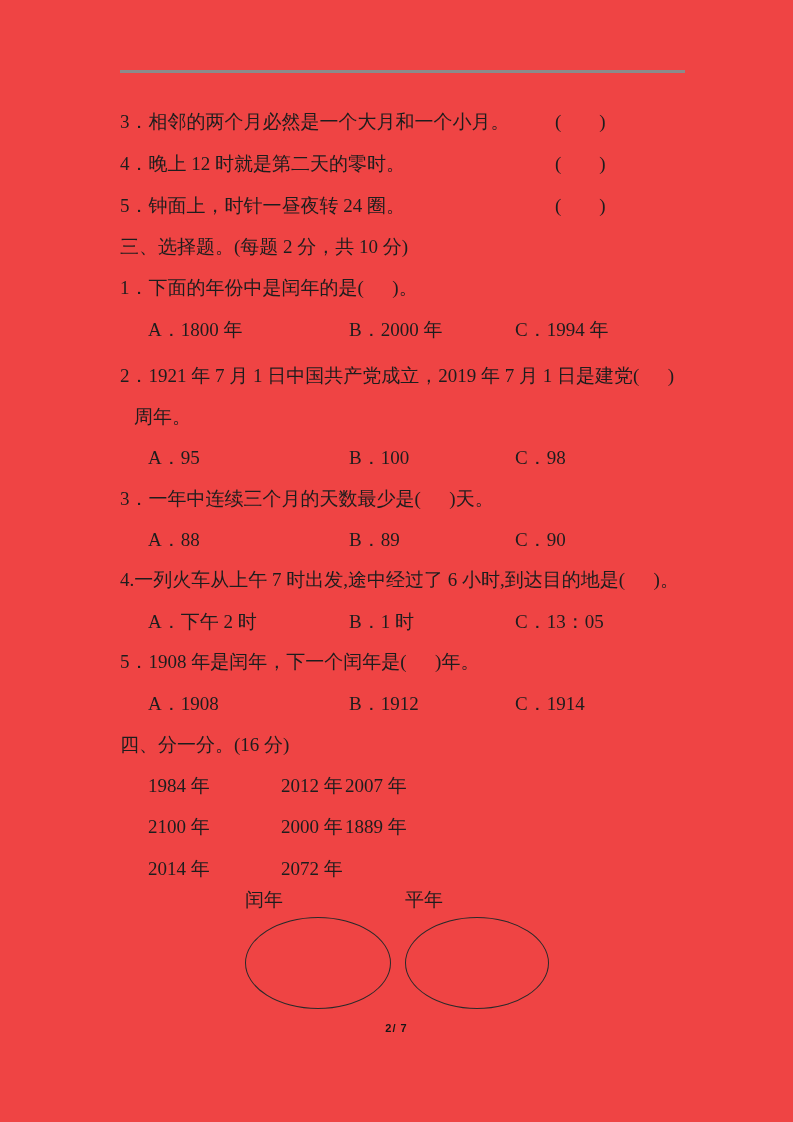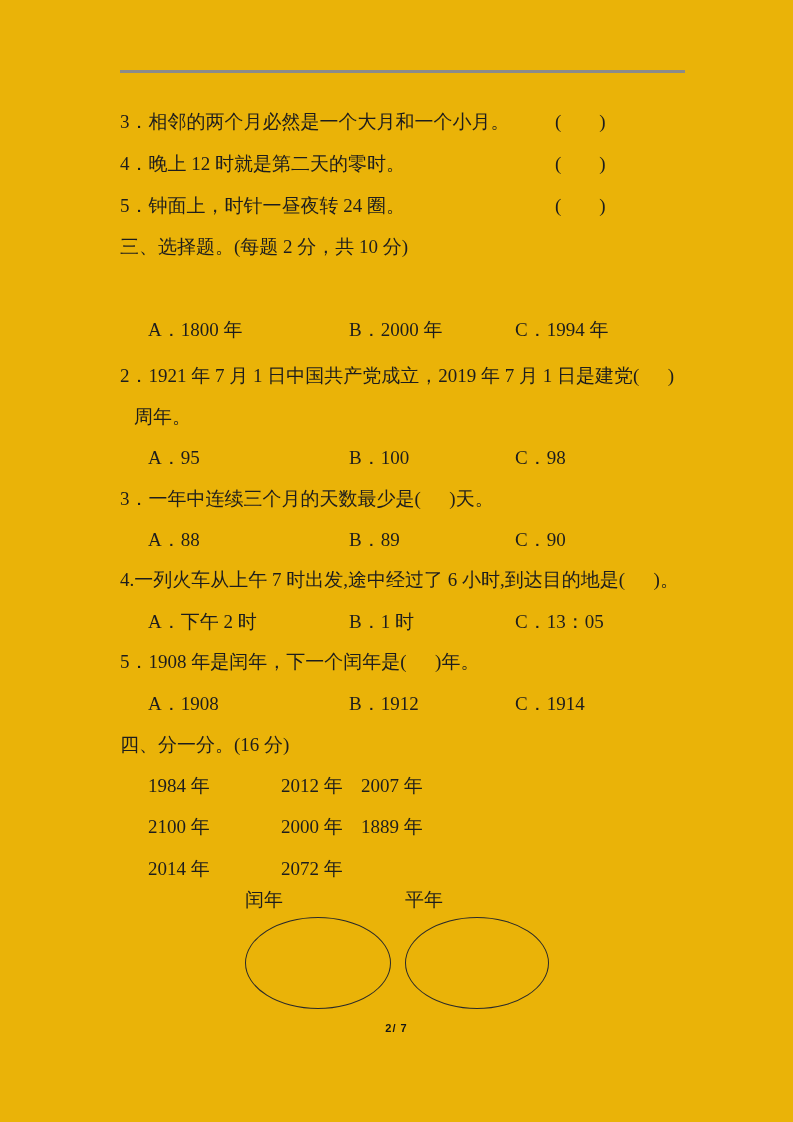--- a/index.html
+++ b/index.html
@@ -1,20 +1,20 @@
 <!DOCTYPE html>
 <html><head>
 <meta charset="utf-8">
 <style>
   html,body{margin:0;padding:0;background:#e8e8e8;}
   .page{
     position:relative;
     width:793px;height:1122px;
     margin:0 auto;
-    background:#eab308;
+    background:#ef4444;
     font-family:"Liberation Serif","DejaVu Serif",serif;
     font-size:19px;
     color:#1d1d1d;
     overflow:hidden;
   }
   .divider{
     position:absolute;
     top:70px;left:120px;
     width:565px;height:3px;
     background:#8b8b8b;
@@ -30,21 +30,21 @@
     position:absolute;
     left:435px;top:0;
   }
   .opts span{position:absolute;top:0;}
   .oA{left:28px;}
   .oB{left:229px;}
   .oC{left:395px;}
   .years span{position:absolute;top:0;}
   .y0{left:28px;}
   .y1{left:125px;margin-left:36px;}
-  .y2{left:241px;}
+  .y2{left:225px;}
   .circle-label{
     position:absolute;
     top:886px;
     text-align:left;
     line-height:28px;
   }
   .lbl-leap{left:245px;width:144px;}
   .lbl-common{left:405px;width:142px;}
   .ellipse{
     position:absolute;
@@ -83,20 +83,23 @@
   </div>
   <div class="line" style="top:192px">
     <span>5．钟面上，时针一昼夜转 24 圈。</span>
     <span class="judge-paren">(&nbsp;&nbsp;&nbsp;&nbsp;&nbsp;&nbsp;&nbsp;&nbsp;)</span>
   </div>
 
   <div class="line" style="top:233px">
     <span>三、选择题。(每题 2 分，共 10 分)</span>
   </div>
 
+  <div class="line" style="top:274px">
+    <span>1．下面的年份中是闰年的是(&nbsp;&nbsp;&nbsp;&nbsp;&nbsp;&nbsp;)。</span>
+  </div>
   <div class="line opts" style="top:316px">
     <span class="oA">A．1800 年</span>
     <span class="oB">B．2000 年</span>
     <span class="oC">C．1994 年</span>
   </div>
 
   <div class="line" style="top:362px">
     <span>2．1921 年 7 月 1 日中国共产党成立，2019 年 7 月 1 日是建党(&nbsp;&nbsp;&nbsp;&nbsp;&nbsp;&nbsp;)</span>
   </div>
   <div class="line cont" style="top:403px">

